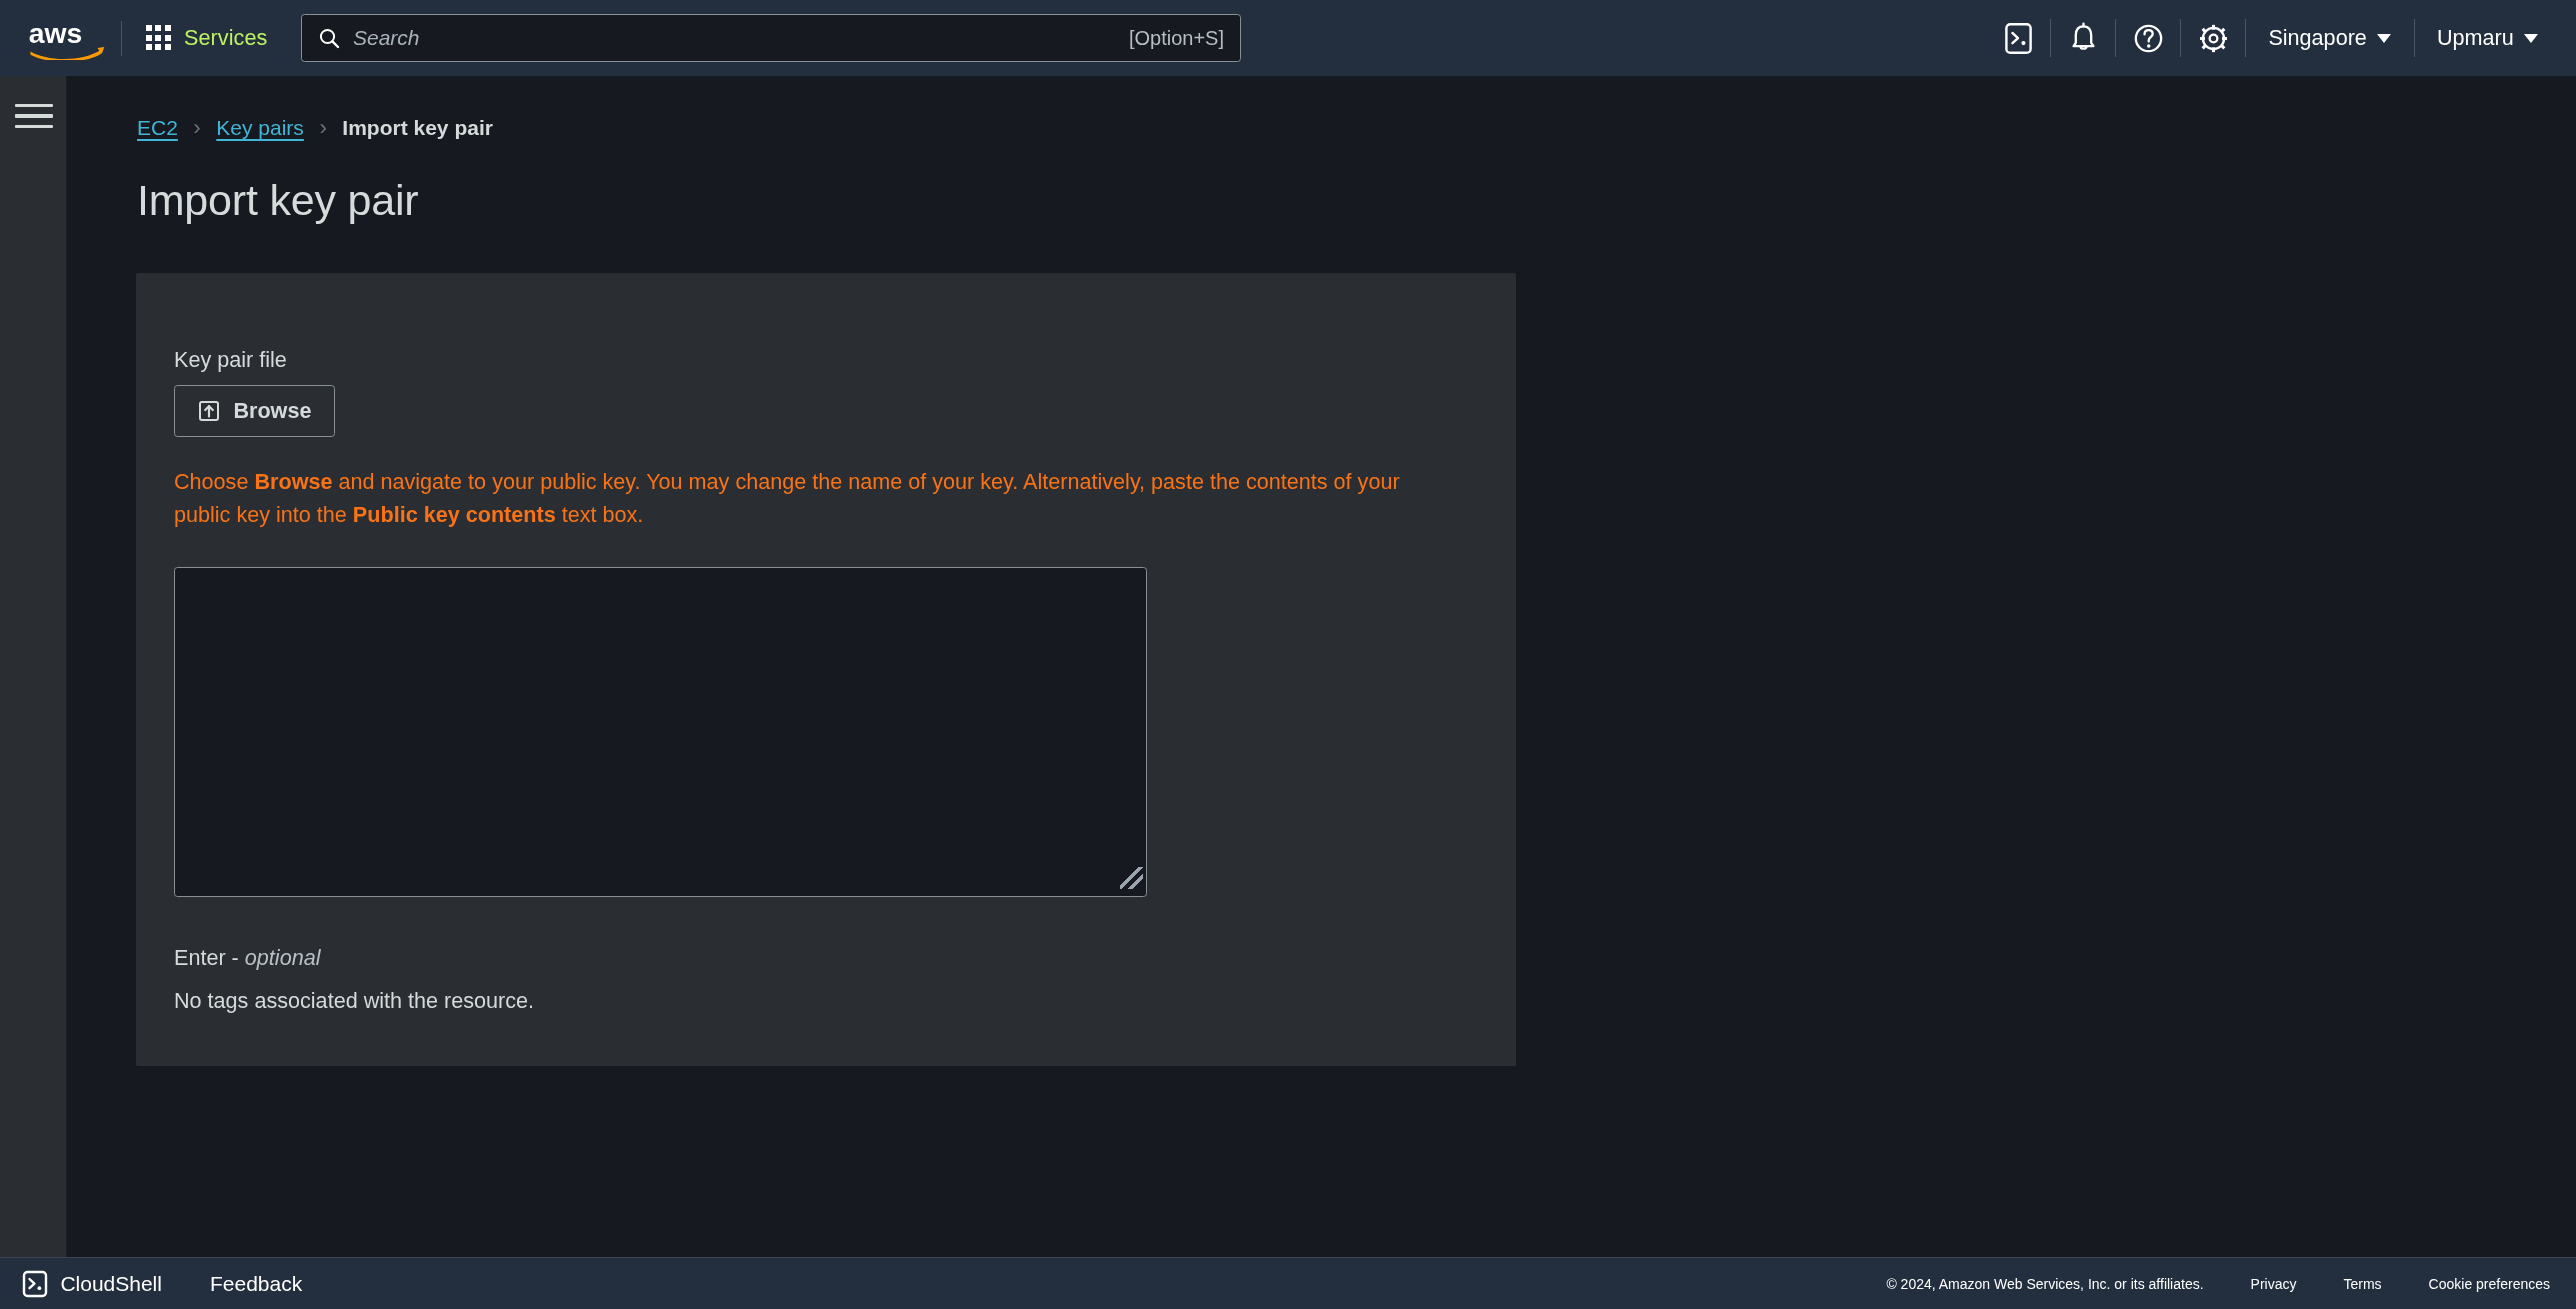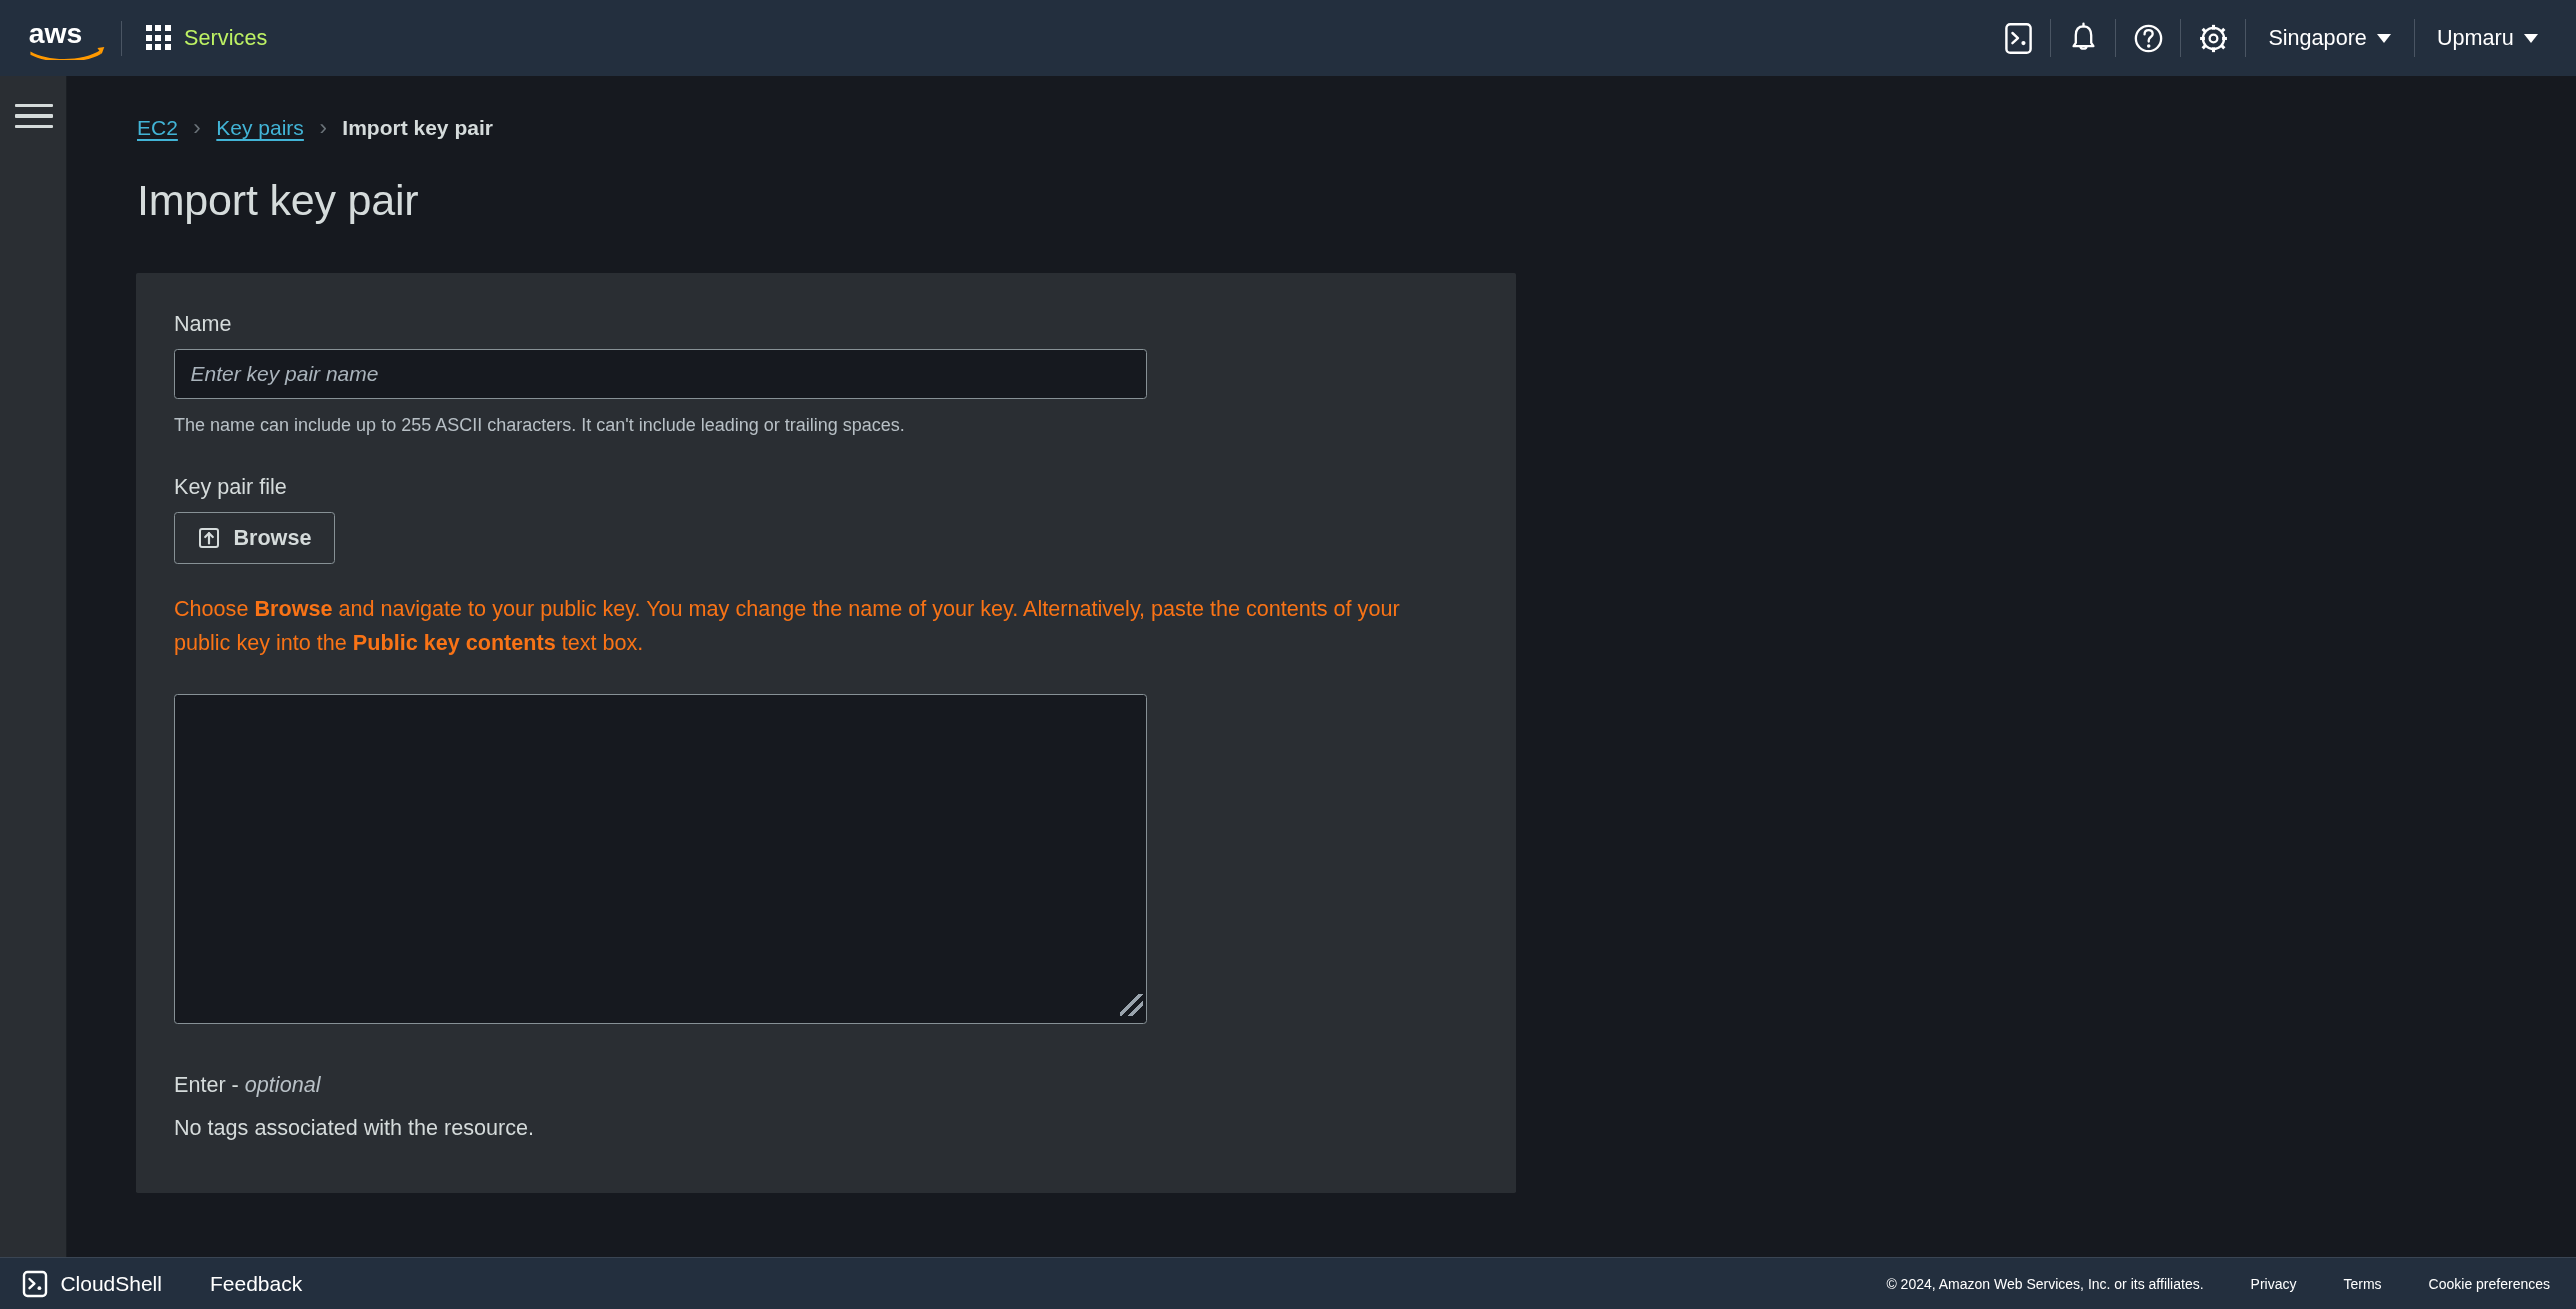--- a/index.html
+++ b/index.html
@@ -267,20 +267,28 @@
         <i></i>
         <i></i>
         <i></i>
         <i></i>
         <i></i>
         <i></i>
     </span>
     <span class="label">Services</span>
   </div>
 
+  <div id="search-wrap">
+    <svg class="magnifier" width="24" height="24" viewBox="0 0 24 24">
+      <circle cx="10.5" cy="10.5" r="6.6" fill="none" stroke="#ffffff" stroke-width="2"></circle>
+      <line x1="15.4" y1="15.4" x2="21" y2="21" stroke="#ffffff" stroke-width="2.4" stroke-linecap="round"></line>
+    </svg>
+    <span id="search-input-text">Search</span>
+    <span id="search-shortcut">[Option+S]</span>
+  </div>
 
   <div id="top-nav-right">
 
     <div class="nav-icon-btn">
       <svg width="29" height="33" viewBox="0 0 26 30">
         <rect x="2" y="2" width="22" height="26" rx="3.5" fill="none" stroke="#ffffff" stroke-width="2.2"></rect>
         <polyline points="7.5,10 12.5,14.6 7.5,19.2" fill="none" stroke="#ffffff" stroke-width="2.2" stroke-linecap="round" stroke-linejoin="round"></polyline>
         <circle cx="17.5" cy="19.2" r="1.9" fill="#ffffff"></circle>
       </svg>
     </div>
@@ -355,25 +363,20 @@
     <span class="crumb-current">Import key pair</span>
   </nav>
 
   <h1 id="page-title">Import key pair</h1>
 
   <section id="settings-card">
 
 
     <div id="card-body">
 
-      <div>
-        <div class="field-label">Name</div>
-        <input id="name-input" type="text" placeholder="Enter key pair name" style="">
-        <div class="helper-text">The name can include up to 255 ASCII characters. It can't include leading or trailing spaces.</div>
-      </div>
 
       <div class="field-block">
         <div class="field-label">Key pair file</div>
         <button id="browse-button">
           <svg width="24" height="24" viewBox="0 0 24 24">
             <rect x="3" y="3" width="18" height="18" rx="2" fill="none" stroke="#d5dbdb" stroke-width="2"></rect>
             <line x1="12" y1="17.5" x2="12" y2="7.2" stroke="#d5dbdb" stroke-width="2.2" stroke-linecap="round"></line>
             <polyline points="8.2,11 12,7.2 15.8,11" fill="none" stroke="#d5dbdb" stroke-width="2.2" stroke-linecap="round" stroke-linejoin="round"></polyline>
           </svg>
           <span>Browse</span>

